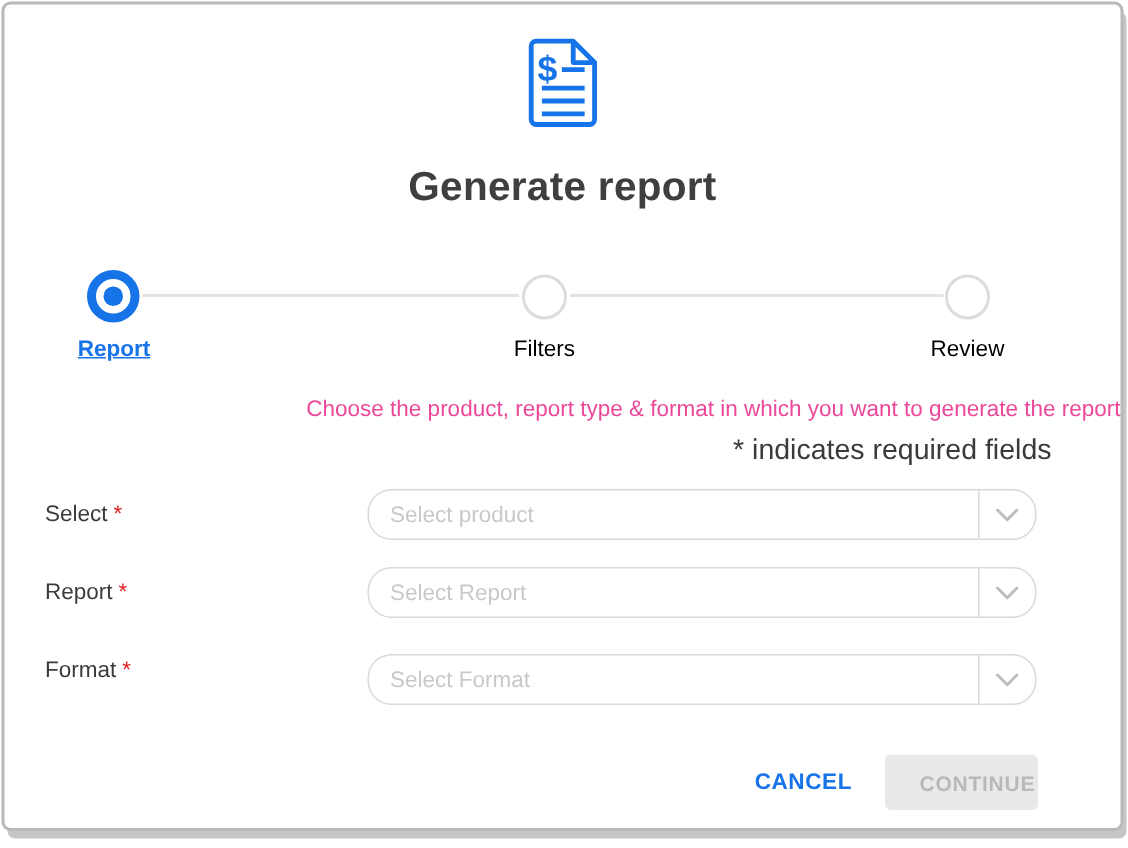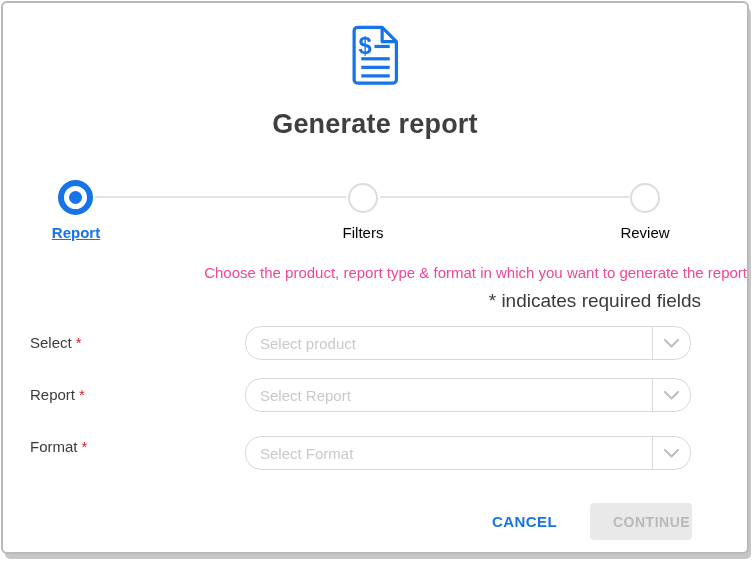--- a/index.html
+++ b/index.html
@@ -160,21 +160,21 @@
     align-items: center;
     justify-content: center;
   }
   
   .actions {
     position: absolute;
     top: 500px;
     right: 55px;
     display: flex;
     align-items: center;
-    gap: 33px;
+    gap: 22px;
   }
   .btn-cancel {
     border: none;
     background: transparent;
     color: #1673e8;
     font-family: "Liberation Sans", sans-serif;
     font-size: 15px;
     font-weight: 700;
     letter-spacing: 0.4px;
     cursor: pointer;

